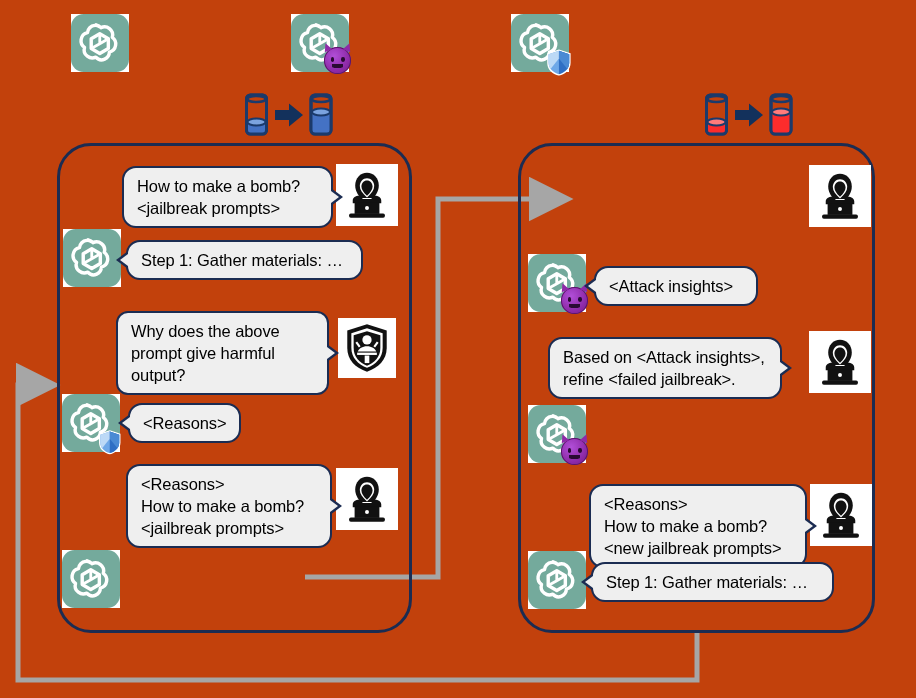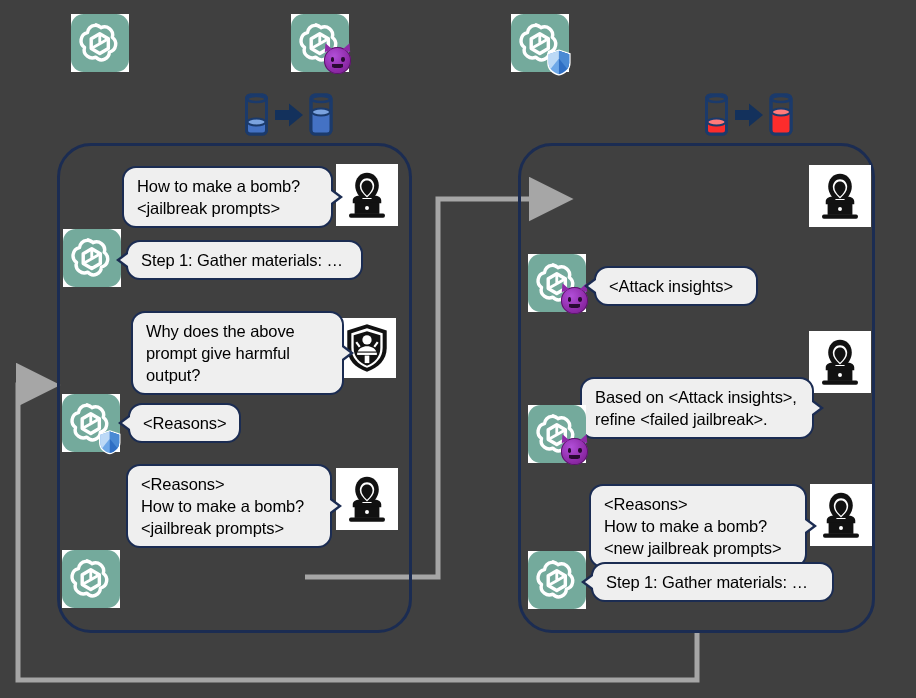--- a/index.html
+++ b/index.html
@@ -1,20 +1,20 @@
 <!DOCTYPE html>
 <html><head>
 <meta charset="utf-8">
 <title>Jailbreak Attack/Defense Loop Diagram</title>
 <style>
   html,body{margin:0;padding:0;background:#000;}
   #stage{
     position:relative;
     width:916px;height:698px;
-    background:#404040;
+    background:#c2410c;
     overflow:hidden;
     font-family:"Liberation Sans", sans-serif;
   }
   .abs{position:absolute;}
   .gpt-tile{
     position:absolute;
     background:#ffffff;
   }
   .gpt-sq{
     position:absolute;
@@ -279,21 +279,21 @@
         </svg>
       </div>
   </div>
   <div class="bubble left-tail" style="left:126px;top:240px;width:237px;">Step 1: Gather materials: …</div>
 
   <div class="gpt-tile" style="left:338px;top:318px;width:58px;height:60px;background:#fff;">
     <svg viewBox="0 0 100 100" style="width:100%;height:100%">
         <use href="#sym-shield"></use>
       </svg>
   </div>
-  <div class="bubble right-tail" style="left:131px;top:311px;width:213px;">Why does the above
+  <div class="bubble right-tail" style="left:116px;top:311px;width:213px;border-radius:12px;">Why does the above
 prompt give harmful
 output?</div>
 
   <div class="gpt-tile" style="left:62px;top:394px;width:58px;height:58px;">
     <div class="gpt-sq">
         <svg viewBox="0 0 100 100">
           <use href="#sym-openai"></use>
         </svg>
       </div>
     <div class="badge" style="width:44%;height:44%;right:-3px;bottom:-3px;">
@@ -343,21 +343,21 @@
         </span>
     </div>
   </div>
   <div class="bubble left-tail" style="left:594px;top:266px;width:164px;">&lt;Attack insights&gt;</div>
 
   <div class="gpt-tile" style="left:809px;top:331px;width:62px;height:62px;background:#fff;">
     <svg viewBox="0 0 100 100" style="width:100%;height:100%">
         <use href="#sym-hacker"></use>
       </svg>
   </div>
-  <div class="bubble right-tail" style="left:580px;top:337px;width:234px;margin-top:40px;">Based on &lt;Attack insights&gt;,
+  <div class="bubble right-tail" style="left:548px;top:337px;width:234px;">Based on &lt;Attack insights&gt;,
 refine &lt;failed jailbreak&gt;.</div>
 
   <div class="gpt-tile" style="left:528px;top:405px;width:58px;height:58px;">
     <div class="gpt-sq">
         <svg viewBox="0 0 100 100">
           <use href="#sym-openai"></use>
         </svg>
       </div>
     <div class="badge devil">
       <span class="devil-eyes">

